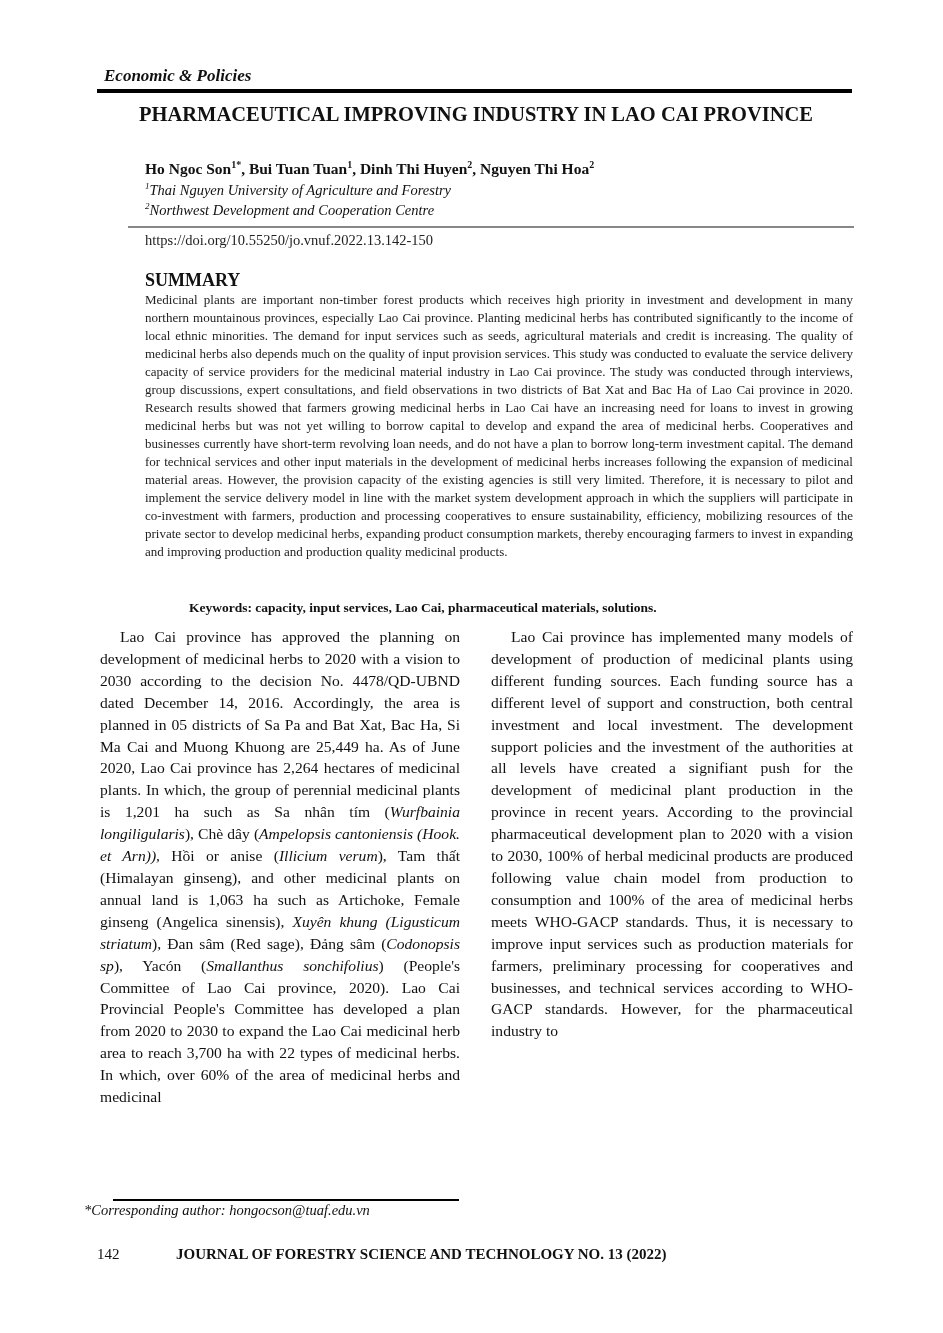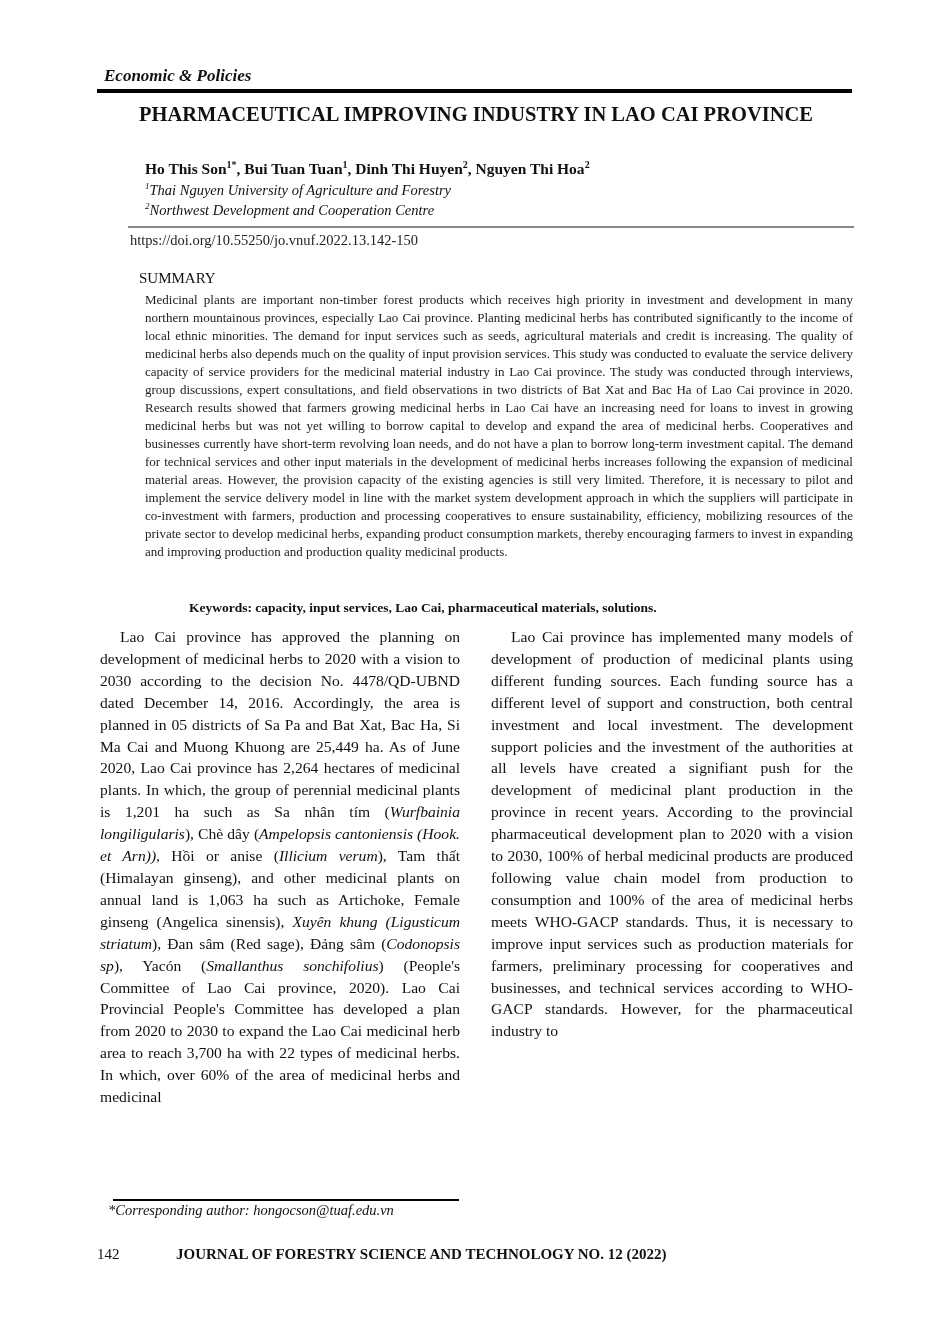--- a/index.html
+++ b/index.html
@@ -6,48 +6,48 @@
   body { width:943px; height:1333px; position:relative; overflow:hidden; font-family:"Liberation Serif","DejaVu Serif",serif; color:#111; }
   .section-label { position:absolute; left:104px; top:66px; font-size:17px; font-weight:bold; font-style:italic; }
   .top-rule { position:absolute; left:97px; top:89px; width:755px; height:4px; background:#000; }
   .title { position:absolute; left:100px; top:102px; width:752px; text-align:center; font-size:20.5px; font-weight:bold; line-height:25px; }
   .authors { position:absolute; left:145px; top:159px; font-size:15.5px; font-weight:bold; }
   .authors sup { font-size:10px; }
   .aff { position:absolute; left:145px; font-size:14.5px; font-style:italic; }
   .aff sup { font-size:9px; }
   .aff1 { top:181px; } .aff2 { top:201px; }
   .mid-rule { position:absolute; left:128px; top:226px; width:726px; height:2px; background:#888; }
-  .doi { position:absolute; left:130px; top:232px; font-size:14.5px; color:#222; }
-  .summary-h { position:absolute; left:139px; top:270px; font-size:15px; font-weight:normal; }
+  .doi { position:absolute; left:145px; top:232px; font-size:14.5px; color:#222; }
+  .summary-h { position:absolute; left:145px; top:270px; font-size:18px; font-weight:bold; }
   .summary { position:absolute; left:145px; top:291px; width:708px; font-size:13px; line-height:18px; text-align:justify; color:#222; }
   .keywords { position:absolute; left:145px; top:600px; font-size:13.5px; font-weight:bold;margin-left:44px; }
   .col { position:absolute; top:626px; font-size:15.6px; line-height:21.9px; text-align:justify; }
   .col-left { left:100px; width:360px; }
   .col-right { left:491px; width:362px; }
   .col p { margin:0; }
   .indent { text-indent:20px; }
   .h1 { font-weight:bold; font-size:16px; }
   .foot-rule { position:absolute; left:113px; top:1199px; width:346px; height:2px; background:#000; }
-  .footnote { position:absolute; left:108px; top:1202px; font-size:14.5px; font-style:italic; }
+  .footnote { position:absolute; left:84px; top:1202px; font-size:14.5px; font-style:italic; }
   .page-num { position:absolute; left:97px; top:1246px; font-size:15px; font-weight:normal; }
   .journal { position:absolute; left:176px; top:1246px; font-size:15px; font-weight:bold; }
   .it { font-style:italic; }
 </style>
 </head>
 <body>
 
 <div class="section-label">Economic &amp; Policies</div>
 <div class="top-rule"></div>
 
 <div class="title">
   <div>PHARMACEUTICAL IMPROVING INDUSTRY IN LAO CAI PROVINCE</div>
 </div>
 
 <div class="authors">
-  <span>Ho This Son</span><sup>1*</sup>,
+  <span>Ho Ngoc Son</span><sup>1*</sup>,
   <span>Bui Tuan Tuan</span><sup>1</sup>,
   <span>Dinh Thi Huyen</span><sup>2</sup>,
   <span>Nguyen Thi Hoa</span><sup>2</sup>
 </div>
 
 <div class="aff aff1"><sup>1</sup><span>Thai Nguyen University of Agriculture and Forestry</span></div>
 <div class="aff aff2"><sup>2</sup><span>Northwest Development and Cooperation Centre</span></div>
 
 <div class="mid-rule"></div>
 <div class="doi">https://doi.org/10.55250/jo.vnuf.2022.13.142-150</div>
@@ -61,13 +61,13 @@
 </div>
 
 <div class="col col-right">
   <p class="indent">Lao Cai province has implemented many models of development of production of medicinal plants using different funding sources. Each funding source has a different level of support and construction, both central investment and local investment. The development support policies and the investment of the authorities at all levels have created a signifiant push for the development of medicinal plant production in the province in recent years. According to the provincial pharmaceutical development plan to 2020 with a vision to 2030, 100% of herbal medicinal products are produced following value chain model from production to consumption and 100% of the area of medicinal herbs meets WHO-GACP standards. Thus, it is necessary to improve input services such as production materials for farmers, preliminary processing for cooperatives and businesses, and technical services according to WHO-GACP standards. However, for the pharmaceutical industry to</p>
 </div>
 
 <div class="foot-rule"></div>
 <div class="footnote">*Corresponding author: hongocson@tuaf.edu.vn</div>
 
 <div class="page-num">142</div>
-<div class="journal">JOURNAL OF FORESTRY SCIENCE AND TECHNOLOGY NO. 12 (2022)</div>
+<div class="journal">JOURNAL OF FORESTRY SCIENCE AND TECHNOLOGY NO. 13 (2022)</div>
 
 </body></html>

